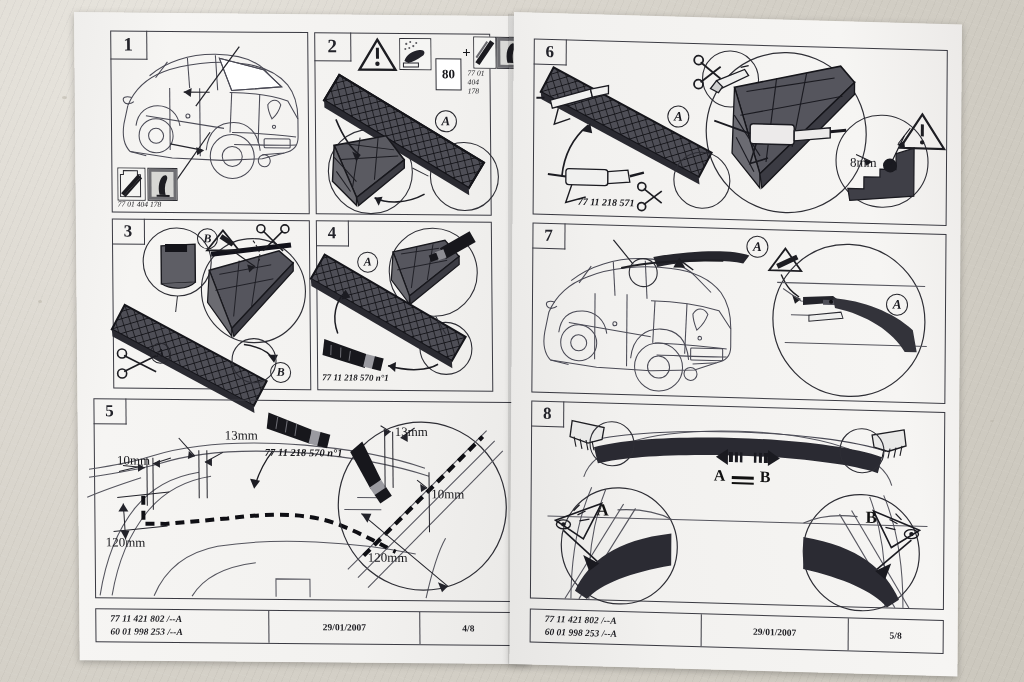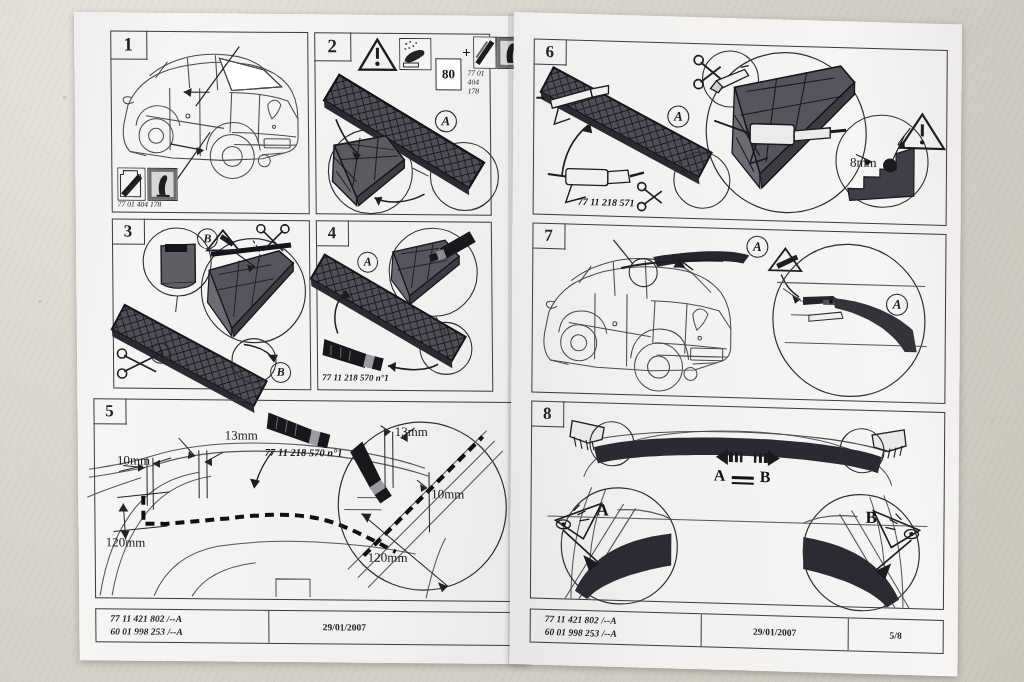--- a/index.html
+++ b/index.html
@@ -502,20 +502,21 @@
       <div class="lbl dimlbl" style="left:272px;top:148px;">120mm</div>
       <div class="lbl code" style="left:170px;top:46px;font-size:10.5px;">77 11 218 570 n°1</div>
     </div>
 
     <div class="ftable" style="left:16px;top:596px;width:420px;height:32px;">
       <div class="fcode" style="width:158px;">
         <span>77 11 421 802 /--A</span>
         <span>60 01 998 253 /--A</span>
       </div>
       <div class="fdate" style="width:150px;">29/01/2007</div>
+      <div class="fpage" style="flex:1;">4/8</div>
     </div>
   </div>
 
   <div class="fold"></div>
   <div class="bleed" style="left:512px;top:108px;">7711</div>
   <div class="bleed" style="left:512px;top:460px;">6001</div>
 
   <div class="sheet" id="sheetRight">
 
     <div class="panel" style="left:20px;top:26px;width:412px;height:174px;">

